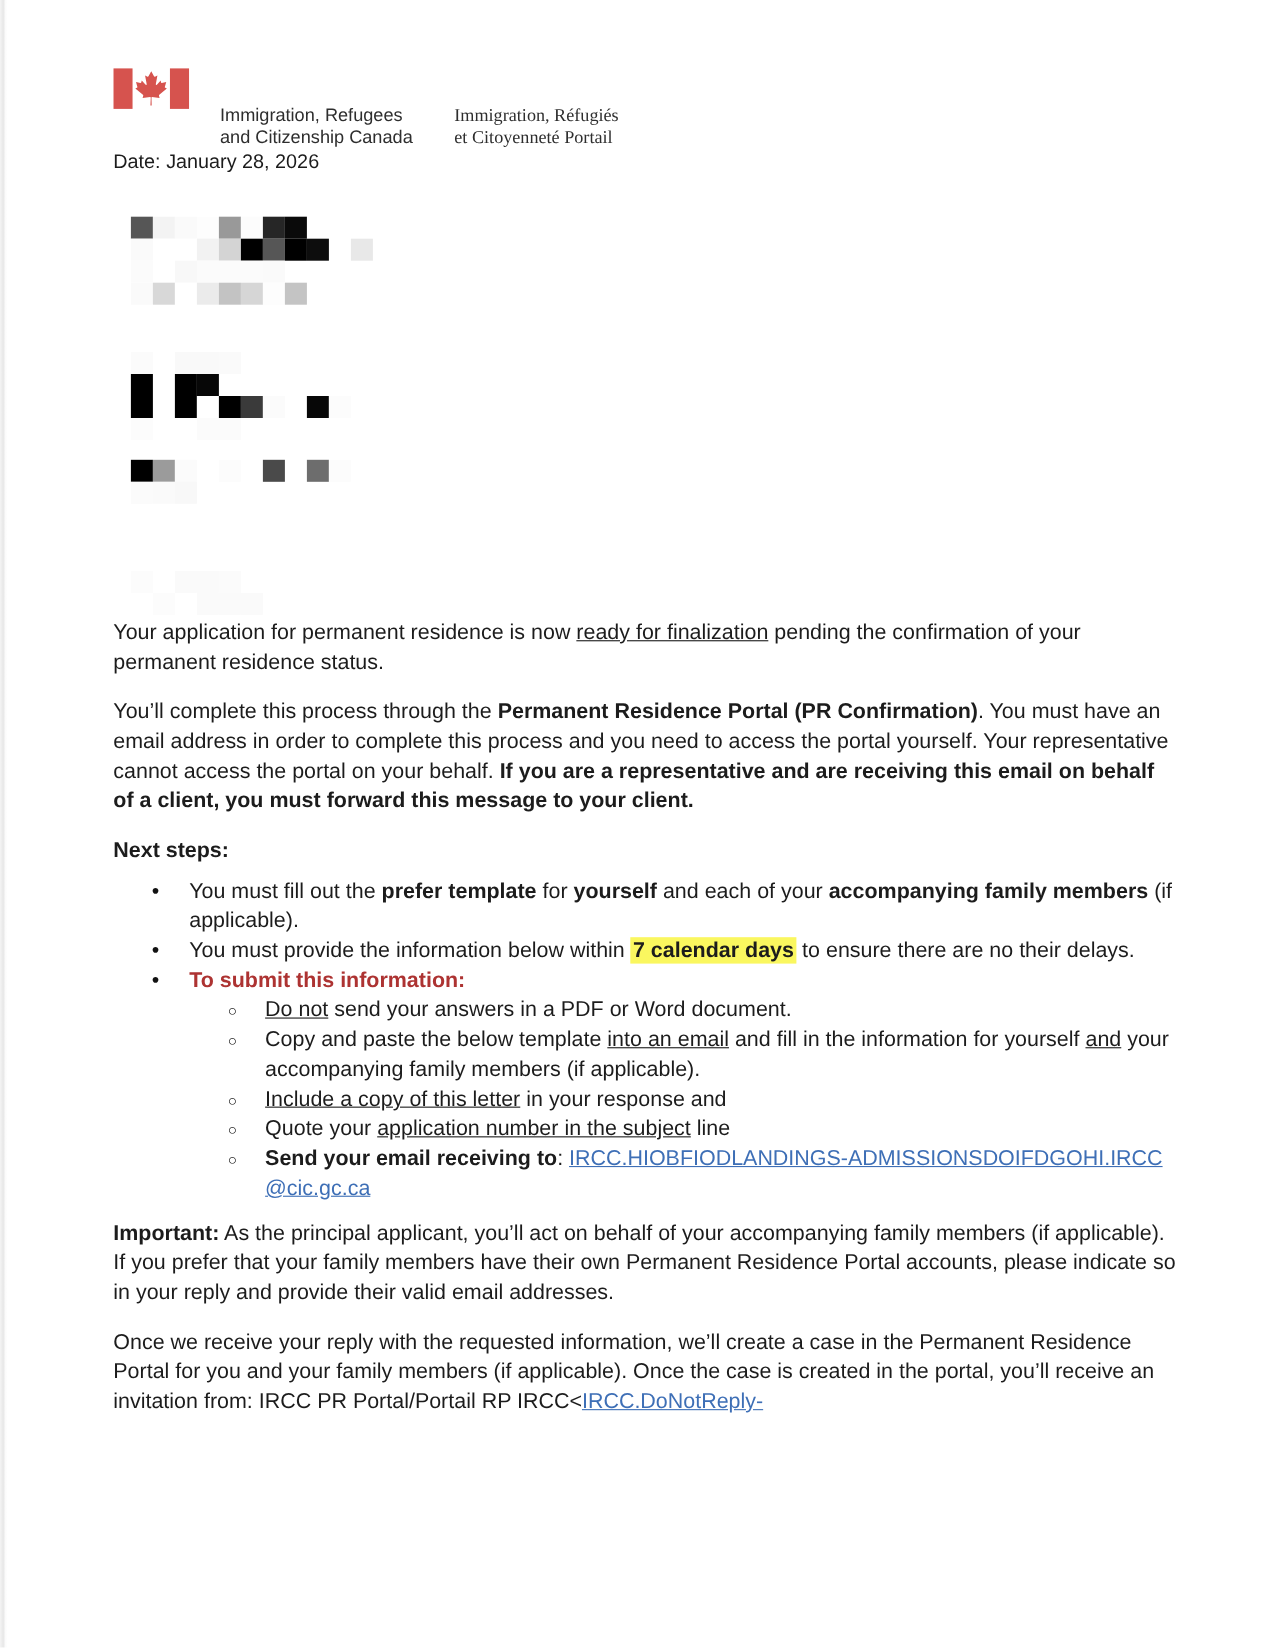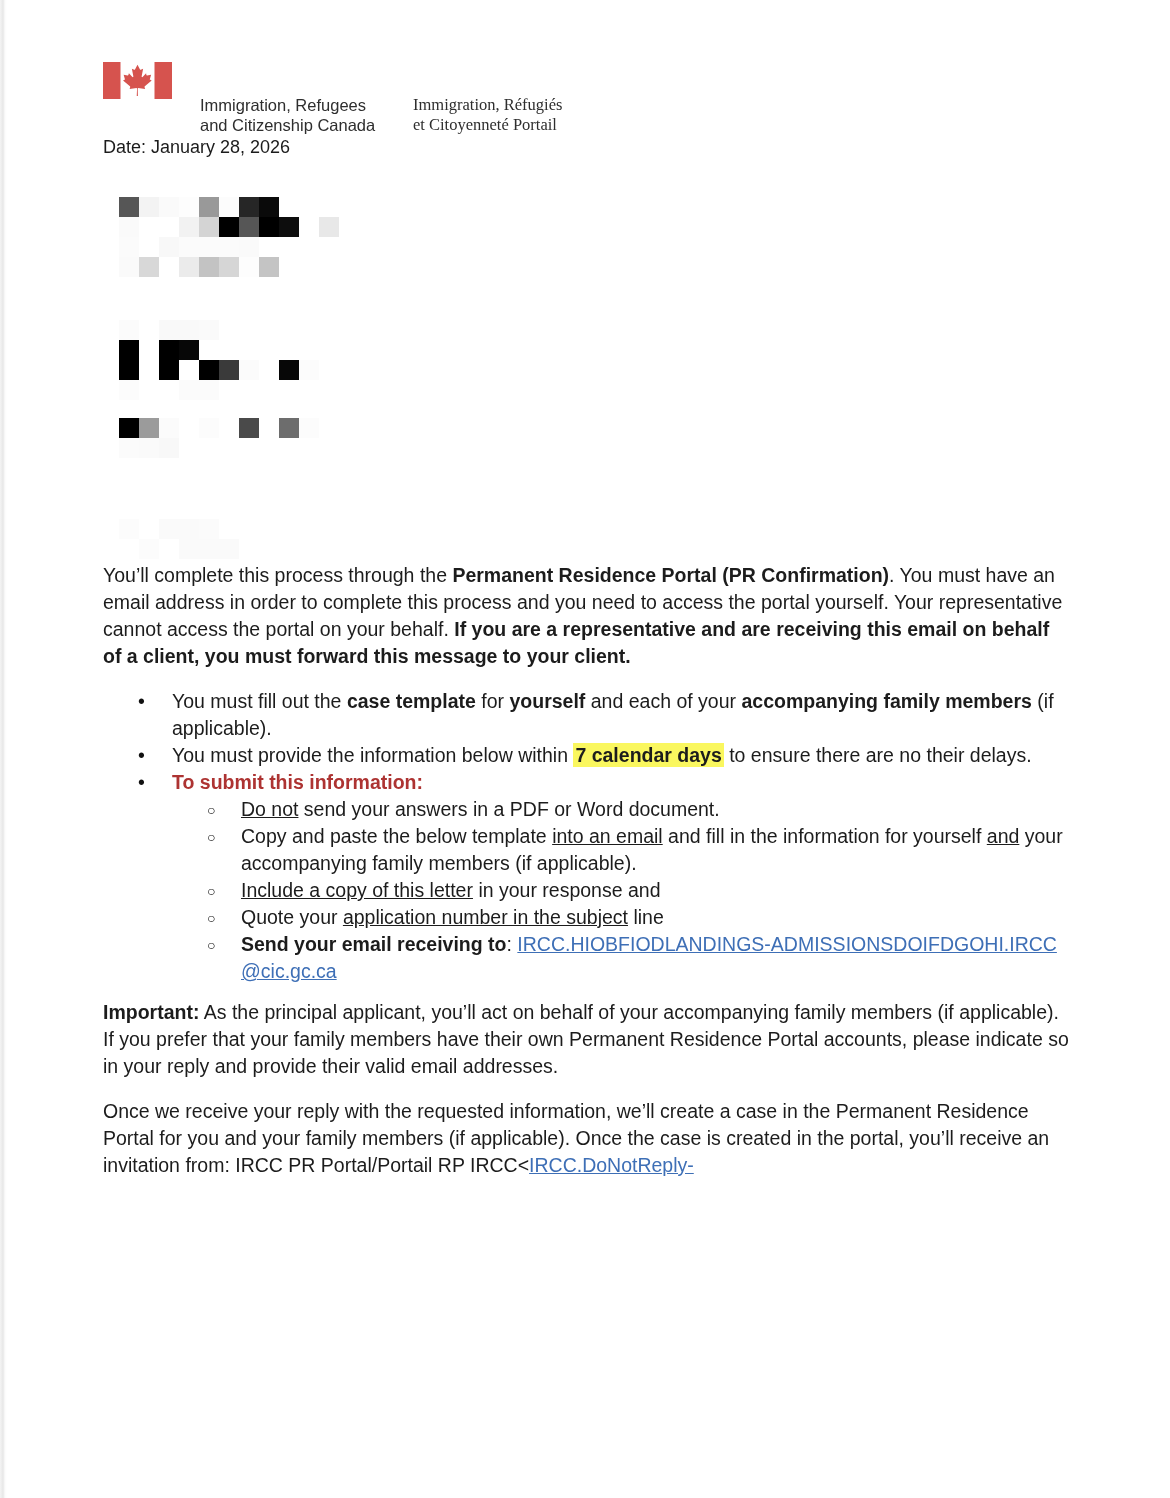--- a/index.html
+++ b/index.html
@@ -190,23 +190,25 @@
         <div></div>
         <div style="background: rgb(252, 252, 252);"></div>
         <div></div>
         <div style="background: rgb(250, 250, 250);"></div>
         <div style="background: rgb(250, 250, 250);"></div>
         <div style="background: rgb(250, 250, 250);"></div>
       </div>
     </div>
 
   <div class="body-flow" id="body-flow">
+      <p class="para"><span class="">Your application for permanent residence is now </span><span class="u">ready for finalization</span><span class=""> pending the confirmation of your permanent residence status.</span></p>
       <p class="para"><span class="">You’ll complete this process through the </span><span class="b">Permanent Residence Portal (PR Confirmation)</span><span class="">. You must have an email address in order to complete this process and you need to access the portal yourself. Your representative cannot access the portal on your behalf. </span><span class="b">If you are a representative and are receiving this email on behalf of a client, you must forward this message to your client.</span></p>
+      <p class="heading"><span class="b">Next steps:</span></p>
       <div class="list">
-        <div class="li1"><span class="marker m1">•</span><span class="">You must fill out the </span><span class="b">case template</span><span class=""> for </span><span class="b">yourself</span><span class=""> and each of your </span><span class="b">accompanying family members</span><span class=""> (if applicable).</span></div>
+        <div class="li1"><span class="marker m1">•</span><span class="">You must fill out the </span><span class="b">prefer template</span><span class=""> for </span><span class="b">yourself</span><span class=""> and each of your </span><span class="b">accompanying family members</span><span class=""> (if applicable).</span></div>
         <div class="li1"><span class="marker m1">•</span><span class="">You must provide the information below within </span><span class="b hl">7 calendar days</span><span class=""> to ensure there are no their delays.</span></div>
         <div class="li1"><span class="marker m1">•</span><span class="b red">To submit this information:</span></div>
         <div class="li2"><span class="marker m2">○</span><span class="u">Do not</span><span class=""> send your answers in a PDF or Word document.</span></div>
         <div class="li2"><span class="marker m2">○</span><span class="">Copy and paste the below template </span><span class="u">into an email</span><span class=""> and fill in the information for yourself </span><span class="u">and</span><span class=""> your accompanying family members (if applicable).</span></div>
         <div class="li2"><span class="marker m2">○</span><span class="u">Include a copy of this letter</span><span class=""> in your response and</span></div>
         <div class="li2"><span class="marker m2">○</span><span class="">Quote your </span><span class="u">application number in the subject</span><span class=""> line</span></div>
         <div class="li2"><span class="marker m2">○</span><span class="b">Send your email receiving to</span><span class="">: </span><span class="link">IRCC.HIOBFIODLANDINGS-ADMISSIONSDOIFDGOHI.IRCC@cic.gc.ca</span></div>
       </div>
       <p class="para"><span class="b">Important:</span><span class=""> As the principal applicant, you’ll act on behalf of your accompanying family members (if applicable). If you prefer that your family members have their own Permanent Residence Portal accounts, please indicate so in your reply and provide their valid email addresses.</span></p>
       <p class="para"><span class="">Once we receive your reply with the requested information, we’ll create a case in the Permanent Residence Portal for you and your family members (if applicable). Once the case is created in the portal, you’ll receive an invitation from: IRCC PR Portal/Portail RP IRCC&lt;</span><span class="link">IRCC.DoNotReply-</span></p>

